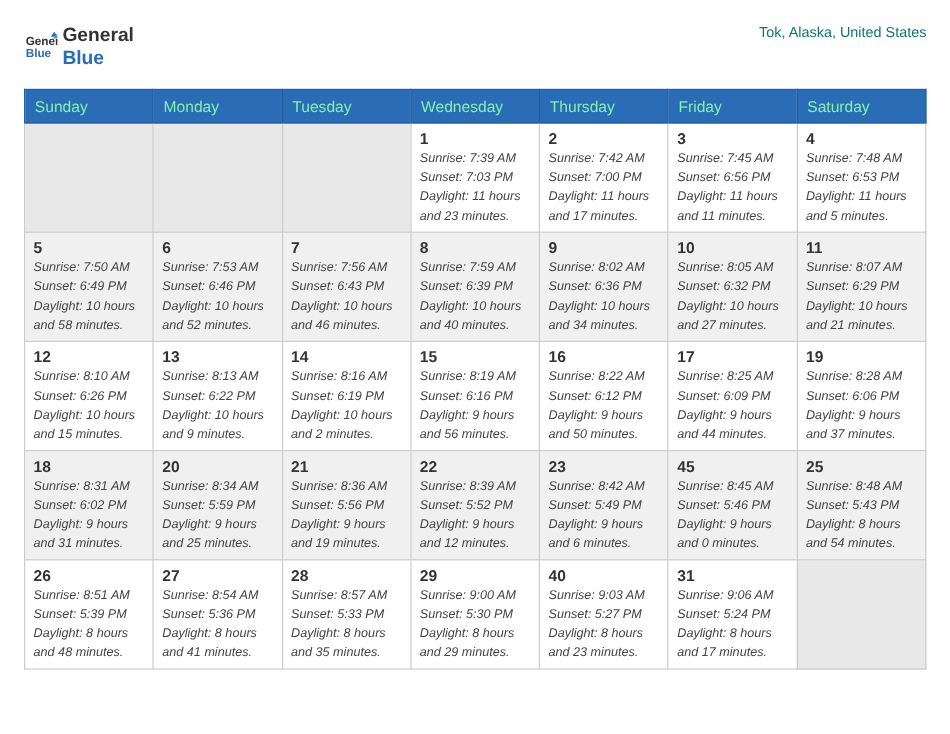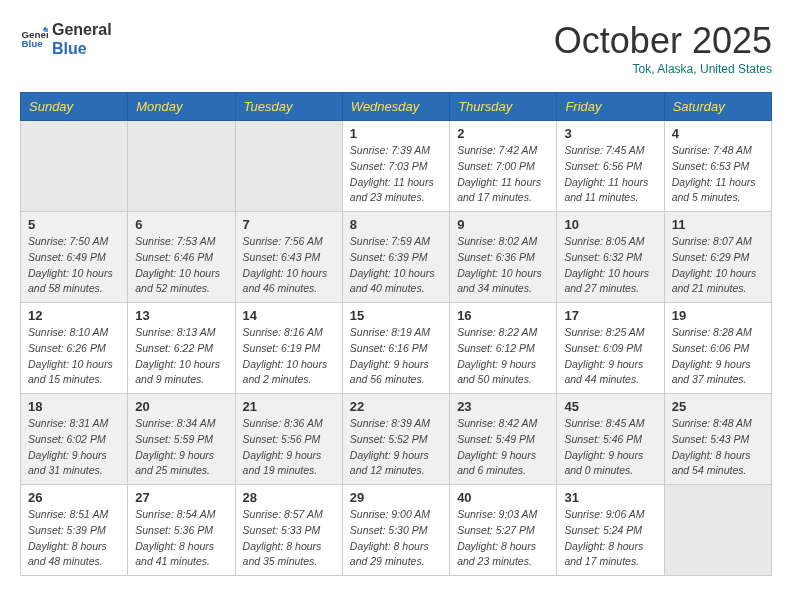--- a/index.html
+++ b/index.html
@@ -37,27 +37,26 @@
       font-size: 12px;
       color: #0f766e;
     }
     .calendar {
       width: 100%;
       border-collapse: collapse;
       border: 1px solid #ccc;
     }
     .calendar th {
       background: #2a6cb5;
-      color: #fde047;
+      color: #86efac;
       text-align: left;
       padding: 6px 8px;
       font-size: 13px;
       font-weight: normal;
       border: 1px solid #2060a0;
-      font-style: italic;
     }
     .calendar td {
       vertical-align: top;
       padding: 5px 7px;
       border: 1px solid #ccc;
       width: calc(100% / 7);
       min-height: 80px;
       background: #fff;
     }
     .calendar tr:nth-child(even) td {
@@ -98,21 +97,20 @@
       <text x="2" y="32" font-size="14" font-weight="bold" fill="#2a6cb5">Blue</text>
       <polygon points="32,8 40,8 36,2" fill="#2a6cb5"></polygon>
       <polygon points="34,10 40,10 40,4" fill="#5a9fd4"></polygon>
     </svg>
     <div style="display:flex;flex-direction:column;line-height:1.2;">
       <span style="font-size:16px;font-weight:bold;color:#333;">General</span>
       <span style="font-size:16px;font-weight:bold;color:#2a6cb5;">Blue</span>
     </div>
   </div>
   <div class="title-block">
-    <div class="month-title">October 2025</div>
     <div class="location">Tok, Alaska, United States</div>
   </div>
 </div>
 
 <table class="calendar">
   <thead>
     <tr id="weekday-header">
     <th>Sunday</th>
         <th>Monday</th>
         <th>Tuesday</th>

